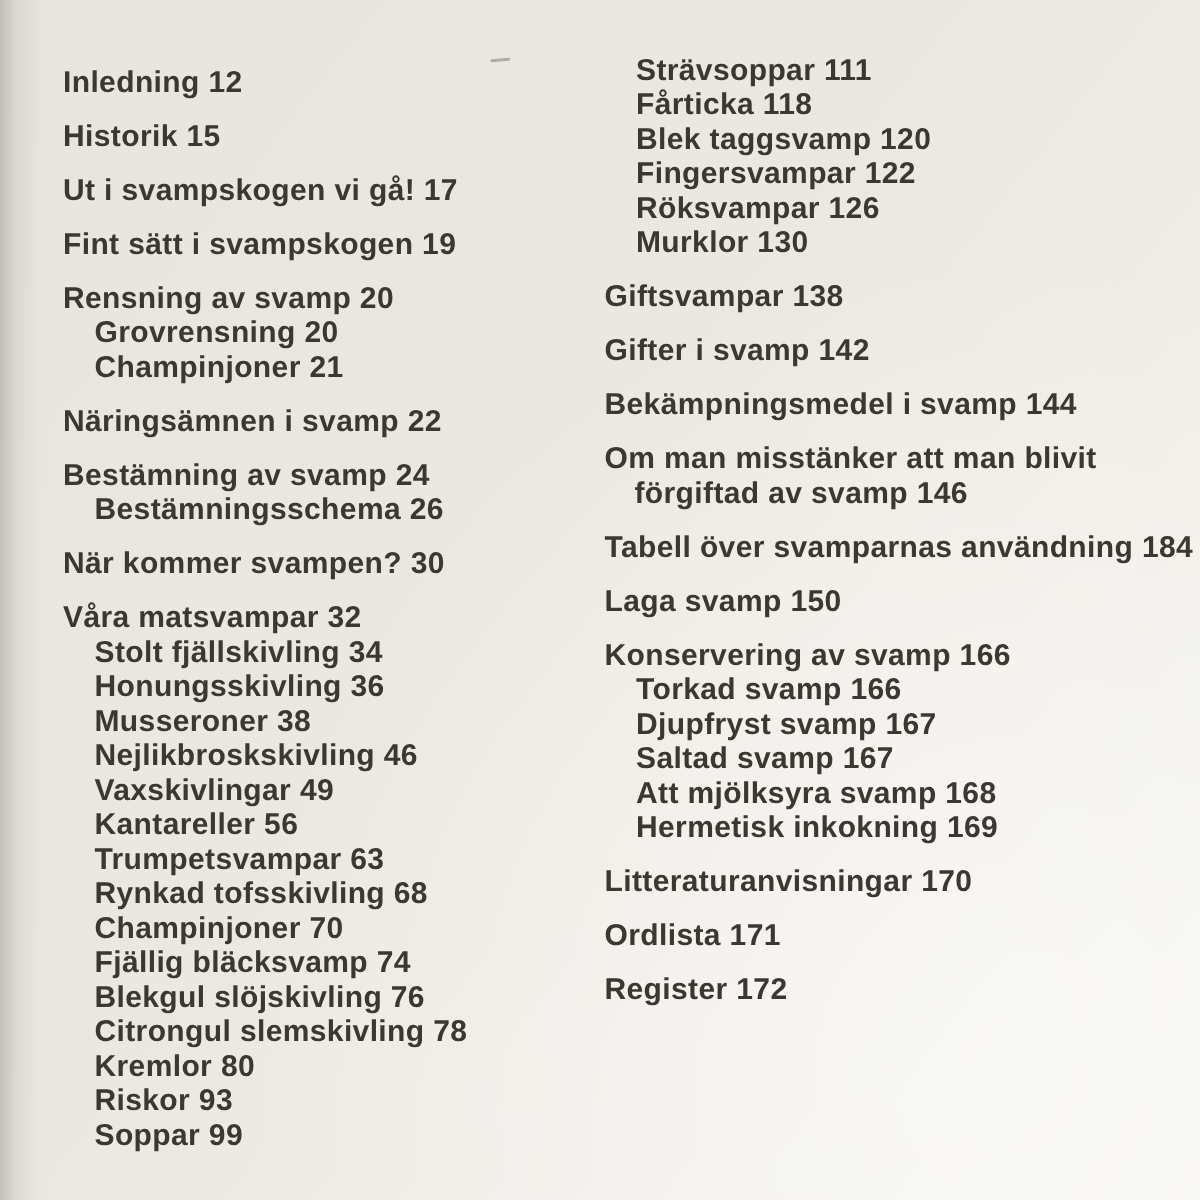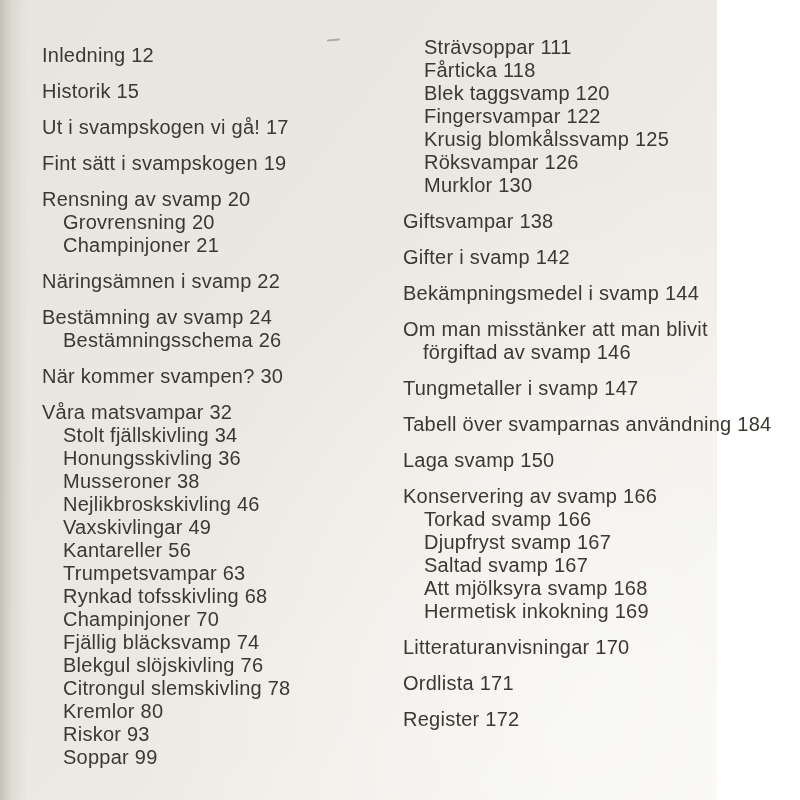--- a/index.html
+++ b/index.html
@@ -7,25 +7,26 @@
     padding: 0;
   }
   body {
     width: 800px;
     height: 800px;
     overflow: hidden;
     font-family: "Liberation Sans", sans-serif;
   }
   .page {
     position: relative;
-    width: 717px;
+    width: 800px;
     height: 800px;
     background:
       radial-gradient(ellipse at 85% 90%, rgba(255,255,255,0.55), rgba(255,255,255,0) 55%),
       linear-gradient(128deg, #e8e5de 0%, #ebe8e1 45%, #f1efe9 78%, #f6f5f1 100%);
+    font-weight: bold;
   }
   .edge-shadow {
     position: absolute;
     left: 0; top: 0; bottom: 0;
     width: 28px;
     background: linear-gradient(to right, rgba(110,105,95,0.30), rgba(110,105,95,0.10) 40%, rgba(110,105,95,0) 100%);
     pointer-events: none;
   }
   .artifact-dash {
     position: absolute;
@@ -103,39 +104,35 @@
         <div class="toc-entry indent"><span>Riskor</span> <span>93</span></div>
         <div class="toc-entry indent"><span>Soppar</span> <span>99</span></div>
       </div>
     </div>
   <div class="col col-right" id="col-1" style="color: rgb(59, 56, 49);">
       <div class="toc-group">
         <div class="toc-entry indent"><span>Strävsoppar</span> <span>111</span></div>
         <div class="toc-entry indent"><span>Fårticka</span> <span>118</span></div>
         <div class="toc-entry indent"><span>Blek taggsvamp</span> <span>120</span></div>
         <div class="toc-entry indent"><span>Fingersvampar</span> <span>122</span></div>
-        <div class="toc-entry indent"><span>Krusig blomkålssvamp</span> <span>125</span></div>
         <div class="toc-entry indent"><span>Röksvampar</span> <span>126</span></div>
         <div class="toc-entry indent"><span>Murklor</span> <span>130</span></div>
       </div>
       <div class="toc-group">
         <div class="toc-entry"><span>Giftsvampar</span> <span>138</span></div>
       </div>
       <div class="toc-group">
         <div class="toc-entry"><span>Gifter i svamp</span> <span>142</span></div>
       </div>
       <div class="toc-group">
         <div class="toc-entry"><span>Bekämpningsmedel i svamp</span> <span>144</span></div>
       </div>
       <div class="toc-group">
         <div class="toc-entry"><span>Om man misstänker att man blivit</span></div>
         <div class="toc-entry cont"><span>förgiftad av svamp</span> <span>146</span></div>
-      </div>
-      <div class="toc-group">
-        <div class="toc-entry"><span>Tungmetaller i svamp</span> <span>147</span></div>
       </div>
       <div class="toc-group">
         <div class="toc-entry"><span>Tabell över svamparnas användning</span> <span>184</span></div>
       </div>
       <div class="toc-group">
         <div class="toc-entry"><span>Laga svamp</span> <span>150</span></div>
       </div>
       <div class="toc-group">
         <div class="toc-entry"><span>Konservering av svamp</span> <span>166</span></div>
         <div class="toc-entry indent"><span>Torkad svamp</span> <span>166</span></div>

